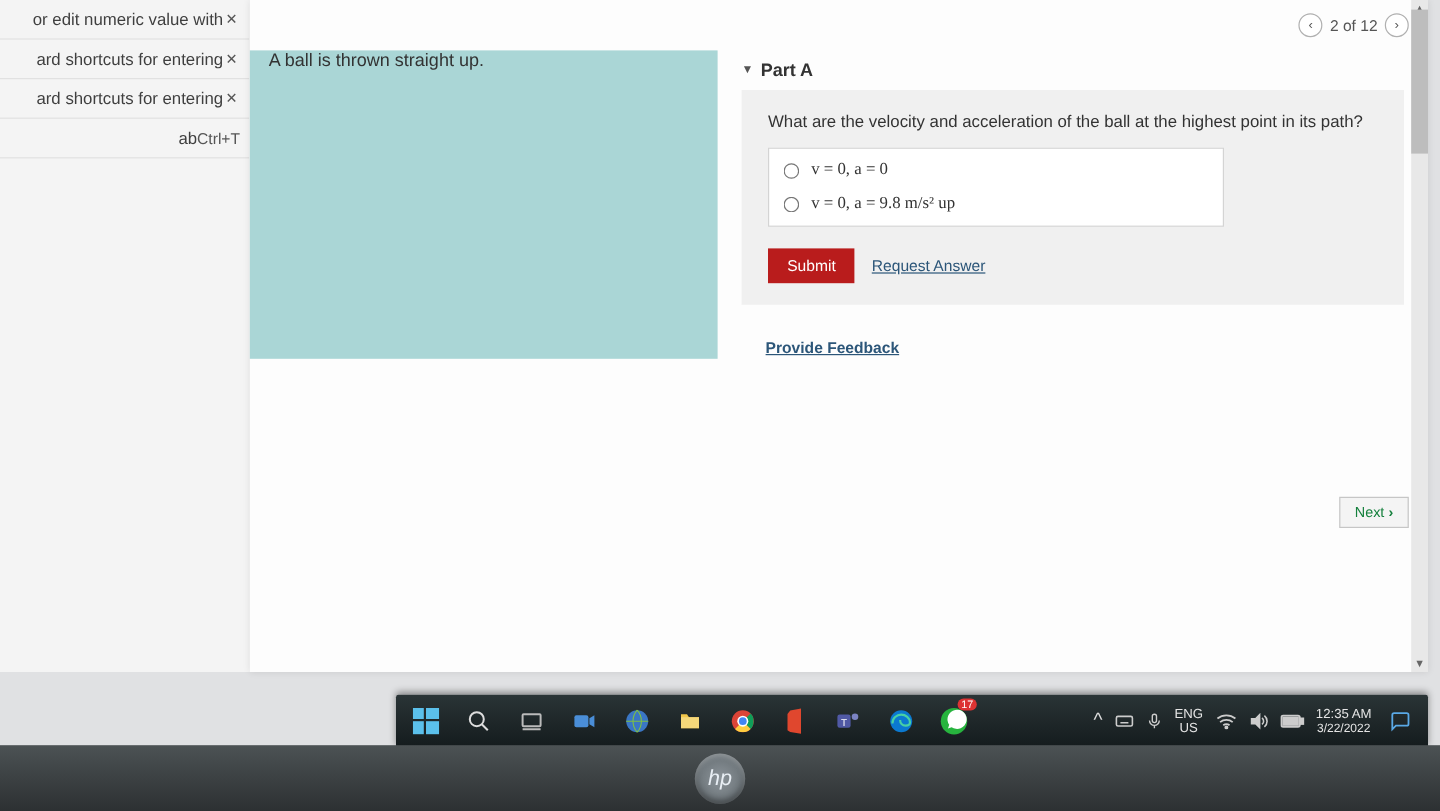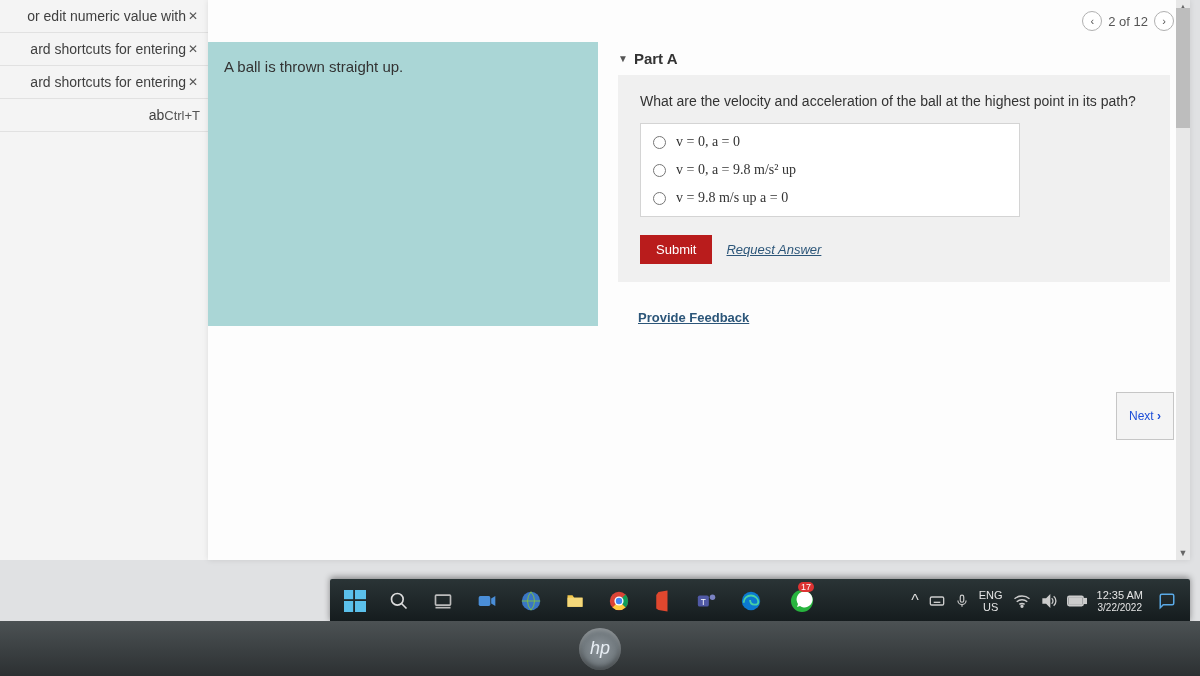--- a/index.html
+++ b/index.html
@@ -76,21 +76,21 @@
     background: #fff;
   }
   .pager-txt { font-size: 13px; color: #555; }
   .content-row {
     display: flex;
     align-items: stretch;
   }
   .problem-header {
     width: 390px;
     min-height: 48px;
-    padding: 16px 16px;
+    padding: 0 16px;
     background: #aad6d6;
     font-size: 15px;
     color: #333;
   }
   .part-panel {
     flex: 1;
     padding-left: 20px;
     padding-top: 8px;
     padding-right: 20px;
   }
@@ -150,41 +150,40 @@
     font-size: 13px;
     cursor: pointer;
   }
   .request-btn {
     background: transparent;
     border: none;
     color: #2c5679;
     font-size: 13px;
     text-decoration: underline;
     cursor: pointer;
-    font-style: italic;
   }
   .feedback-link {
     display: inline-block;
     margin-top: 28px;
     margin-left: 20px;
     color: #2c5679;
     font-size: 13px;
     text-decoration: underline;
     cursor: pointer;
     font-weight: bold;
   }
   .next-btn {
     position: absolute;
     right: 16px;
     bottom: 120px;
     background: #f4f4f4;
     border: 1px solid #c6c6c6;
-    color: #1d4ed8;
+    color: #15803d;
     font-size: 12px;
-    padding: 16px 12px;
+    padding: 5px 12px;
     cursor: pointer;
   }
   .next-btn .chev { font-weight: bold; }
   .vscroll {
     position: absolute;
     right: 0; top: 0;
     width: 14px;
     height: 560px;
     background: #e8e8e8;
   }
@@ -303,24 +302,20 @@
         <div class="question">What are the velocity and acceleration of the ball at the highest point in its path?</div>
         <div class="options-box">
           <label class="option-row">
             <input type="radio" name="ans" style="">
             <span>v = 0, a = 0</span>
           </label>
           <label class="option-row">
             <input type="radio" name="ans" style="">
             <span>v = 0, a = 9.8 m/s² up</span>
           </label>
-          <label class="option-row">
-            <input type="radio" name="ans" style="">
-            <span>v = 9.8 m/s up a = 0</span>
-          </label>
         </div>
         <div class="buttons-row">
           <button class="submit-btn">Submit</button>
           <button class="request-btn">Request Answer</button>
         </div>
       </div>
       <a class="feedback-link">Provide Feedback</a>
     </div>
   </div>
 
@@ -397,21 +392,21 @@
         <text x="8" y="16" font-size="9" fill="#fff" text-anchor="middle" font-family="Arial">T</text>
         <circle cx="18" cy="8" r="3" fill="#7b83c3"></circle>
       </svg>
   </div>
   <div class="tb-icon">
     <svg width="22" height="22" viewBox="0 0 24 24">
         <circle cx="12" cy="12" r="10" fill="#0b79d0"></circle>
         <path d="M4 14c0-5 4-8 8-8s8 3 8 7c0 2-2 3-4 3-3 0-5-2-5-5" fill="none" stroke="#49d0a4" stroke-width="2"></path>
       </svg>
   </div>
-  <div class="tb-icon" style="position:relative;justify-content:flex-end;">
+  <div class="tb-icon" style="position:relative;">
     <svg width="24" height="24" viewBox="0 0 24 24">
         <circle cx="12" cy="12" r="11" fill="#27b43e"></circle>
         <path d="M8 15l-1 3 3-1a8 8 0 10-2-2z" fill="#fff"></path>
       </svg>
     <span style="position:absolute;top:0;right:0;background:#d33;color:#fff;font-size:9px;border-radius:7px;padding:0 3px;">17</span>
   </div>
   <div class="spacer"></div>
   <div class="systray">
     <span style="cursor:pointer;">^</span>
     <svg width="16" height="16" viewBox="0 0 24 24" fill="none" stroke="#ccc" stroke-width="2">

